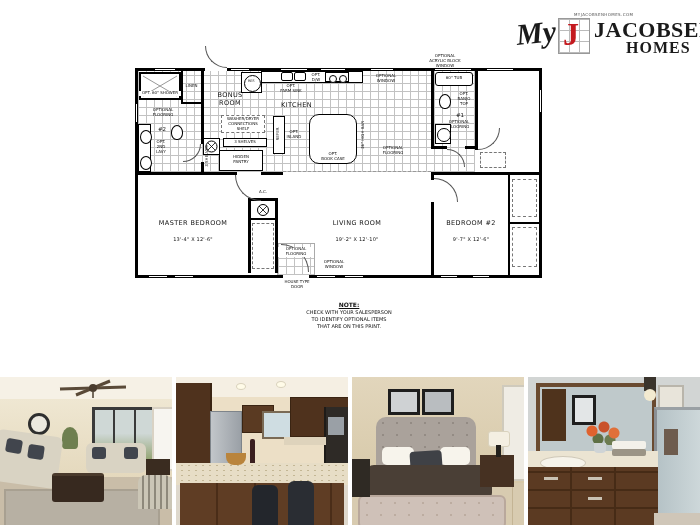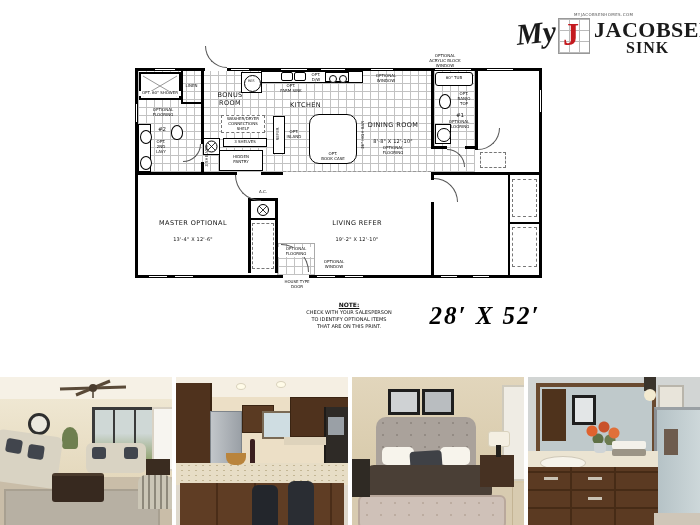--- a/index.html
+++ b/index.html
@@ -66,21 +66,21 @@
 
 <div id="sheet">
 
   <div id="logo">
     <span class="tag">MYJACOBSENHOMES.COM</span>
     <span class="script">My</span>
     <span class="grid">
       <span style="color:#c41a1f;">J</span>
     </span>
     <span class="nm1">JACOBSEN</span>
-    <span class="nm2">SINK</span>
+    <span class="nm2">HOMES</span>
   </div>
 
   <div id="plan">
 
     <div class="tiled" style="left:3px;top:3px;width:337px;height:101px;"></div>
     <div class="plain" style="left:343px;top:3px;width:61px;height:101px;"></div>
     <div class="tiled" style="left:143px;top:176px;width:36px;height:31px;outline:1px solid #aaa;"></div>
     <div class="abs" style="left:148px;top:103px;width:148px;height:0;border-top:1px dashed #999;"></div>
 
     <div class="w" style="left:0;top:0;width:407px;height:3px;"></div>
@@ -188,84 +188,83 @@
     <div class="box" style="left:146px;top:4px;width:12px;height:9px;border-radius:2px;"></div>
     <div class="box" style="left:159px;top:4px;width:12px;height:9px;border-radius:2px;"></div>
     <div class="lbl" style="left:142px;top:16px;width:28px;">OPT.
 FARM SINK</div>
     <div class="lbl" style="left:174px;top:5px;width:14px;">OPT.
 D/W</div>
     <div class="box" style="left:190px;top:4px;width:24px;height:10px;">
       <div class="oval" style="left:3px;top:2px;width:6px;height:6px;"></div>
       <div class="oval" style="left:13px;top:2px;width:6px;height:6px;"></div>
     </div>
-    <div class="lbl room" style="left:146px;top:34px;width:40px;text-align:right;">KITCHEN</div>
+    <div class="lbl room" style="left:146px;top:34px;width:40px;text-align:left;">KITCHEN</div>
     <div class="box" style="left:174px;top:46px;width:48px;height:50px;border-radius:10px;border-width:1.5px;"></div>
     <div class="lbl" style="left:146px;top:62px;width:26px;">OPT.
 ISLAND</div>
     <div class="lbl" style="left:182px;top:84px;width:32px;">OPT.
 BOOK CASE</div>
     <div class="lbl rot" style="left:226px;top:84px;width:34px;">36" HIGH BAR</div>
 
     <div class="lbl" style="left:236px;top:6px;width:30px;">OPTIONAL
 WINDOW</div>
-    <div class="lbl room" style="left:226px;top:46px;width:64px;text-align:center;">
-      <div>DINING ROOM</div>
-      <div class="dims">8'-8" X 12'-10"</div>
-    </div>
     <div class="lbl" style="left:240px;top:78px;width:36px;">OPTIONAL
 FLOORING</div>
 
     <div class="lbl" style="left:282px;top:-14px;width:56px;">OPTIONAL
 ACRYLIC BLOCK
 WINDOW</div>
     <div class="box" style="left:300px;top:4px;width:38px;height:14px;border-width:1.5px;border-radius:3px;"></div>
     <div class="lbl" style="left:300px;top:8px;width:38px;">60" TUB</div>
     <div class="toilet" style="left:304px;top:26px;width:10px;height:13px;"></div>
     <div class="lbl" style="left:320px;top:24px;width:18px;">OPT.
 BANJO
 TOP</div>
     <div class="lbl" style="left:318px;top:44px;width:14px;font-size:5.5px;">#1</div>
     <div class="lbl" style="left:310px;top:52px;width:28px;">OPTIONAL
 FLOORING</div>
     <div class="box" style="left:300px;top:56px;width:16px;height:20px;"></div>
     <div class="oval" style="left:302px;top:60px;width:12px;height:12px;"></div>
 
 
     <div class="lbl room" style="left:8px;top:144px;width:100px;text-align:center;">
-      <div>MASTER OPTIONAL</div>
+      <div>MASTER BEDROOM</div>
       <div class="dims">13'-4" X 12'-6"</div>
     </div>
 
     <div class="lbl" style="left:112px;top:122px;width:32px;">A.C.</div>
     <svg width="14" height="14" style="position:absolute;left:121px;top:135px;">
         <circle cx="7" cy="7" r="5.5" stroke="#000" fill="#fff" stroke-width="1"></circle>
         <path d="M3 3 L11 11 M11 3 L3 11" stroke="#000" stroke-width="0.8"></path>
       </svg>
 
     <div class="lbl room" style="left:172px;top:144px;width:100px;text-align:center;">
-      <div>LIVING REFER</div>
+      <div>LIVING ROOM</div>
       <div class="dims">19'-2" X 12'-10"</div>
     </div>
     <div class="lbl" style="left:143px;top:179px;width:36px;background:#fff;">OPTIONAL
 FLOORING</div>
     <div class="lbl" style="left:184px;top:192px;width:30px;">OPTIONAL
 WINDOW</div>
     <div class="lbl" style="left:142px;top:212px;width:40px;">HOUSE TYPE
 DOOR</div>
 
+    <div class="lbl room" style="left:300px;top:144px;width:72px;text-align:center;">
+      <div>BEDROOM #2</div>
+      <div class="dims">9'-7" X 12'-6"</div>
+    </div>
   </div>
 
   <div id="note">
     <div class="t">NOTE:</div>
     <div class="b">CHECK WITH YOUR SALESPERSON
 TO IDENTIFY OPTIONAL ITEMS
 THAT ARE ON THIS PRINT.</div>
   </div>
-  <div id="dims-big">28′ X 52′</div>
 
   <div class="photo" style="left:0;">
     <div style="left:0;top:0;width:172px;height:30px;background:#f6f1e6;"></div>
     <div style="left:0;top:22px;width:172px;height:82px;background:linear-gradient(#efe7d2,#e4d8bc);"></div>
     <div style="left:0;top:100px;width:172px;height:48px;background:#c9bda8;"></div>
     <div style="left:4px;top:112px;width:152px;height:36px;background:#b7b0a3;border:2px solid #a8a091;"></div>
     <svg width="70" height="20" style="position:absolute;left:58px;top:2px;">
         <line x1="2" y1="10" x2="68" y2="8" stroke="#5a4a38" stroke-width="3"></line>
         <line x1="18" y1="16" x2="52" y2="2" stroke="#5a4a38" stroke-width="3"></line>
         <circle cx="35" cy="9" r="4" fill="#4a3c2e"></circle>

